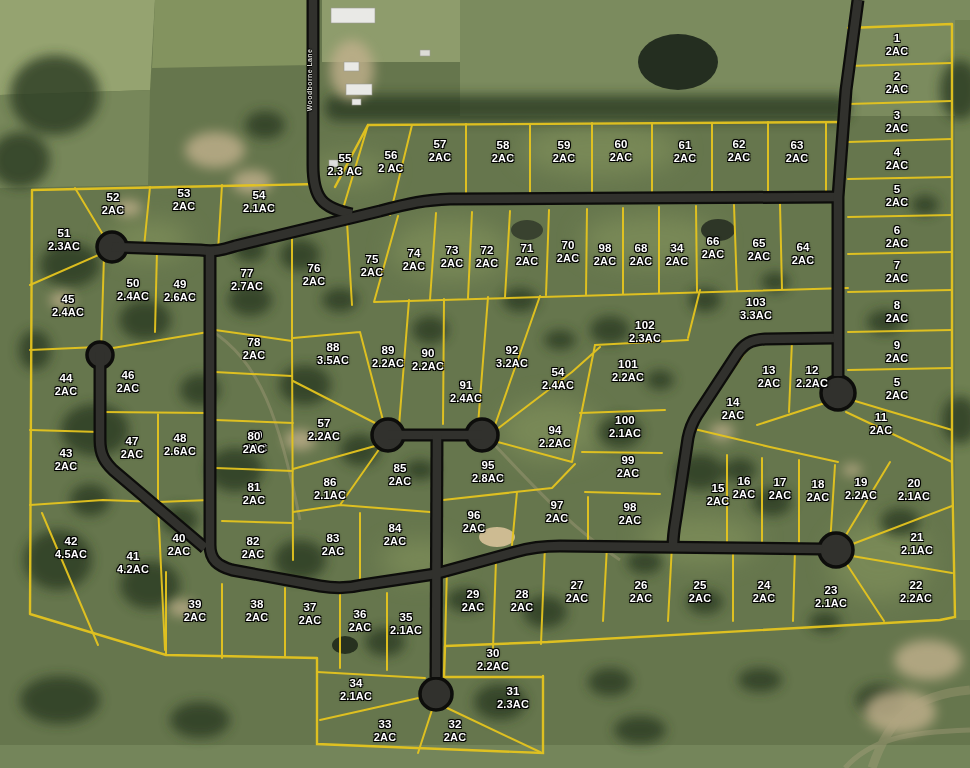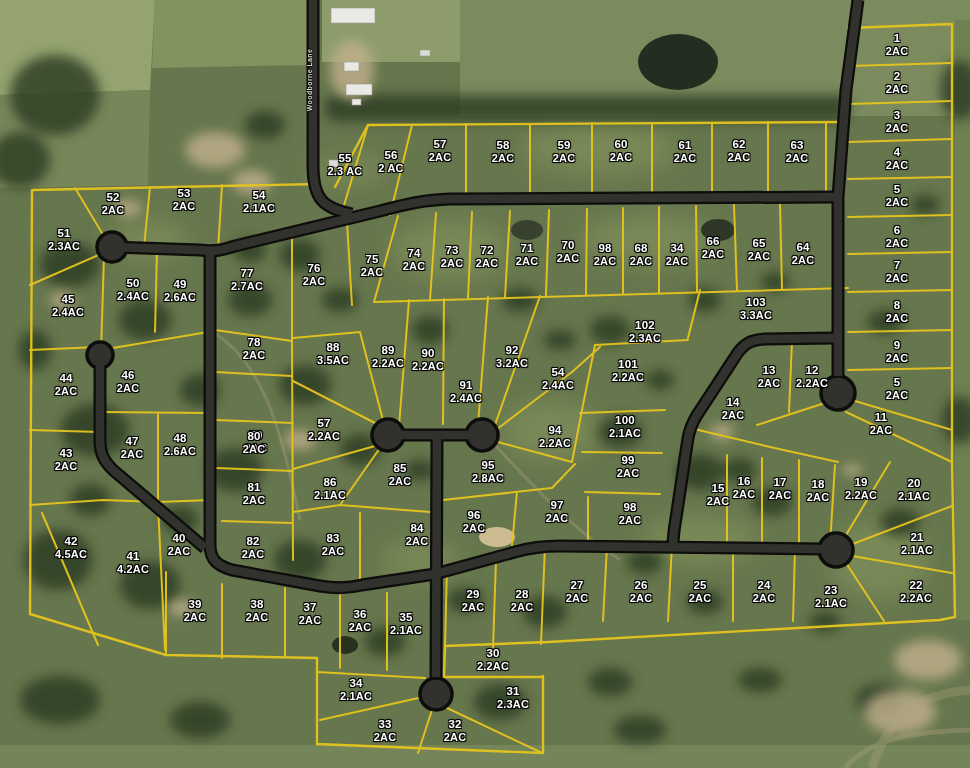--- a/index.html
+++ b/index.html
@@ -545,21 +545,21 @@
     <div class="lot-a">2AC</div>
   </div>
       <div class="lot" style="left: 253px; top: 548px;">
     <div class="lot-n">82</div>
     <div class="lot-a">2AC</div>
   </div>
       <div class="lot" style="left: 333px; top: 545px;">
     <div class="lot-n">83</div>
     <div class="lot-a">2AC</div>
   </div>
-      <div class="lot" style="left: 417px; top: 535px;">
+      <div class="lot" style="left: 395px; top: 535px;">
     <div class="lot-n">84</div>
     <div class="lot-a">2AC</div>
   </div>
       <div class="lot" style="left: 400px; top: 475px;">
     <div class="lot-n">85</div>
     <div class="lot-a">2AC</div>
   </div>
       <div class="lot" style="left: 330px; top: 489px;">
     <div class="lot-n">86</div>
     <div class="lot-a">2.1AC</div>

